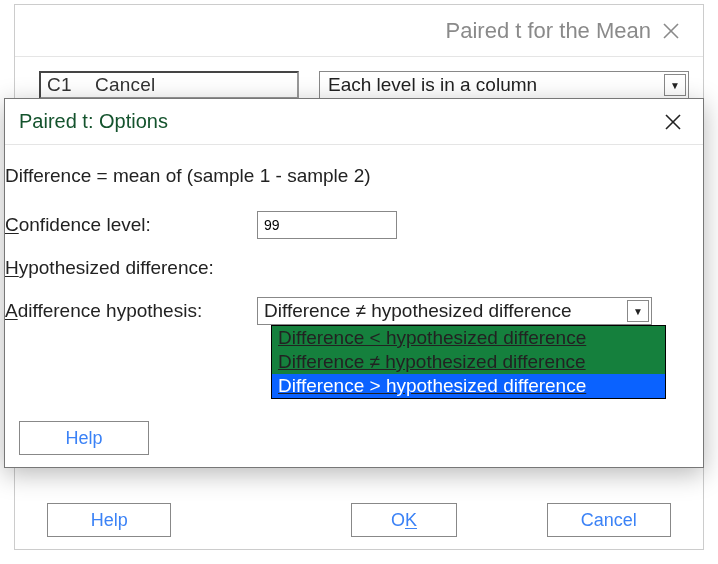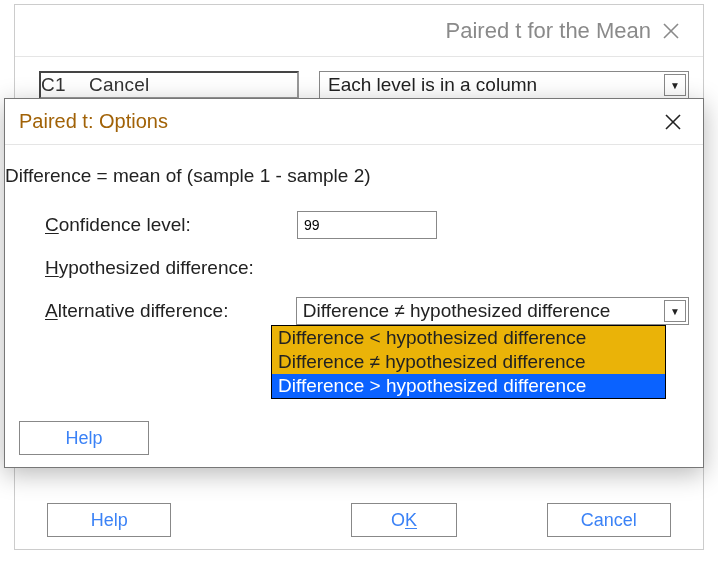--- a/index.html
+++ b/index.html
@@ -43,20 +43,21 @@
     padding: 16px;
   }
   .outer-listcell {
     position: absolute;
     left: 24px; top: 14px;
     width: 260px; height: 28px;
     border: 2px inset #999;
     background: #fff;
     display: flex;
     align-items: center;
+    padding-left: 6px;
     font-size: 19px;
     color: #333;
     letter-spacing: 0.2px;
     overflow: hidden;
     white-space: nowrap;
   }
   .outer-listcell .colid { width: 48px; display: inline-block; }
   .outer-select {
     position: absolute;
     left: 304px; top: 14px;
@@ -113,21 +114,21 @@
   .inner-titlebar {
     height: 46px;
     display: flex;
     align-items: center;
     padding: 0 10px 0 14px;
     border-bottom: 1px solid #e5e5e5;
   }
   .inner-title {
     flex: 1;
     font-size: 20px;
-    color: #a16207;
+    color: #14532d;
   }
   .inner-close {
     width: 40px; height: 40px;
     display: flex; align-items: center; justify-content: center;
     color: #222;
     font-size: 20px;
     cursor: default;
   }
   .inner-body {
     padding: 20px 14px 12px 0;
@@ -136,21 +137,20 @@
     position: relative;
     height: calc(100% - 46px);
   }
   .diff-text {
     margin-bottom: 24px;
   }
   .row {
     display: flex;
     align-items: center;
     margin-bottom: 18px;
-    margin-left: 40px;
   }
   .row .label {
     width: 252px;
   }
   .row input[type="text"] {
     width: 140px; height: 28px;
     border: 1px solid #888;
     font-size: 14px;
     padding: 0 6px;
     font-family: inherit;
@@ -171,23 +171,24 @@
     border: 1px solid #888;
     background: #fff;
     display: flex; align-items: center; justify-content: center;
     font-size: 10px;
   }
   .dropdown-list {
     position: absolute;
     left: 266px; top: 180px;
     width: 395px;
     border: 1px solid #000;
-    background: #eab308;
+    background: #15803d;
     font-size: 19px;
     z-index: 10;
+    text-decoration: underline;
   }
   .dropdown-list .opt {
     padding: 0 6px;
     height: 24px;
     line-height: 24px;
     white-space: nowrap;
     overflow: hidden;
   }
   .dropdown-list .opt.hl {
     background: #0a62ff;
@@ -258,21 +259,21 @@
     </div>
 
     <div class="row">
       <div class="label">
         <span class="mnemonic">H</span><span>ypothesized difference:</span>
       </div>
     </div>
 
     <div class="row combo">
       <div class="label">
-        <span class="mnemonic">A</span><span>lternative difference:</span>
+        <span class="mnemonic">A</span><span>difference hypothesis:</span>
       </div>
       <div class="select-closed">
         <span>Difference ≠ hypothesized difference</span>
         <span class="caret-box">▼</span>
       </div>
     </div>
 
     <div class="dropdown-list">
       <div class="opt">Difference &lt; hypothesized difference</div>
       <div class="opt">Difference ≠ hypothesized difference</div>

